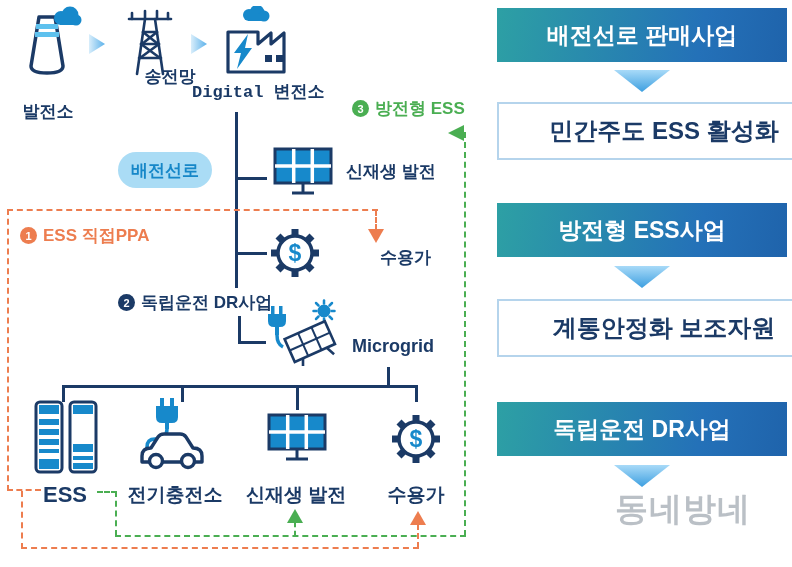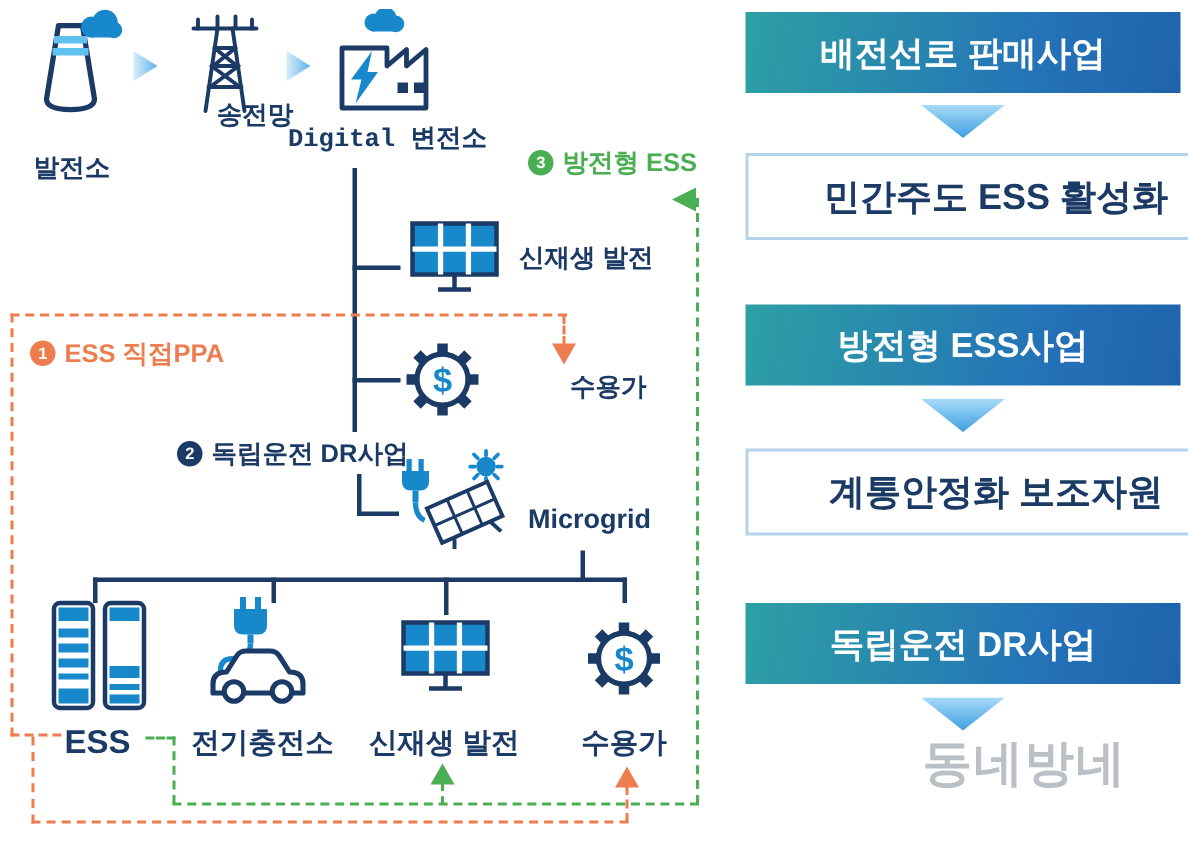--- a/index.html
+++ b/index.html
@@ -109,20 +109,21 @@
   <div class="line" style="left:238px; top:316px; width:3px; height:28px;"></div>
   <div class="line" style="left:238px; top:341px; width:28px; height:3px;"></div>
   <div class="line" style="left:387px; top:367px; width:3px; height:20px;"></div>
   <div class="line" style="left:62px;  top:385px; width:356px; height:3px;"></div>
   <div class="line" style="left:62px;  top:385px; width:3px; height:17px;"></div>
   <div class="line" style="left:181px; top:385px; width:3px; height:17px;"></div>
   <div class="line" style="left:296px; top:385px; width:3px; height:25px;"></div>
   <div class="line" style="left:415px; top:385px; width:3px; height:17px;"></div>
 
   
+  <div class="badge">배전선로</div>
 
   
   <svg class="abs" style="left:272px; top:146px;" width="62" height="52" viewBox="0 0 62 52">
     <rect x="3" y="3" width="56" height="34" fill="#1789cb" stroke="#1b3a66" stroke-width="3"></rect>
     <g stroke="#fff" stroke-width="3.5">
       <line x1="21.7" y1="3" x2="21.7" y2="37"></line>
         <line x1="40.3" y1="3" x2="40.3" y2="37"></line>
       <line x1="3" y1="20" x2="59" y2="20"></line>
     </g>
     <g stroke="#1b3a66" stroke-width="3">

